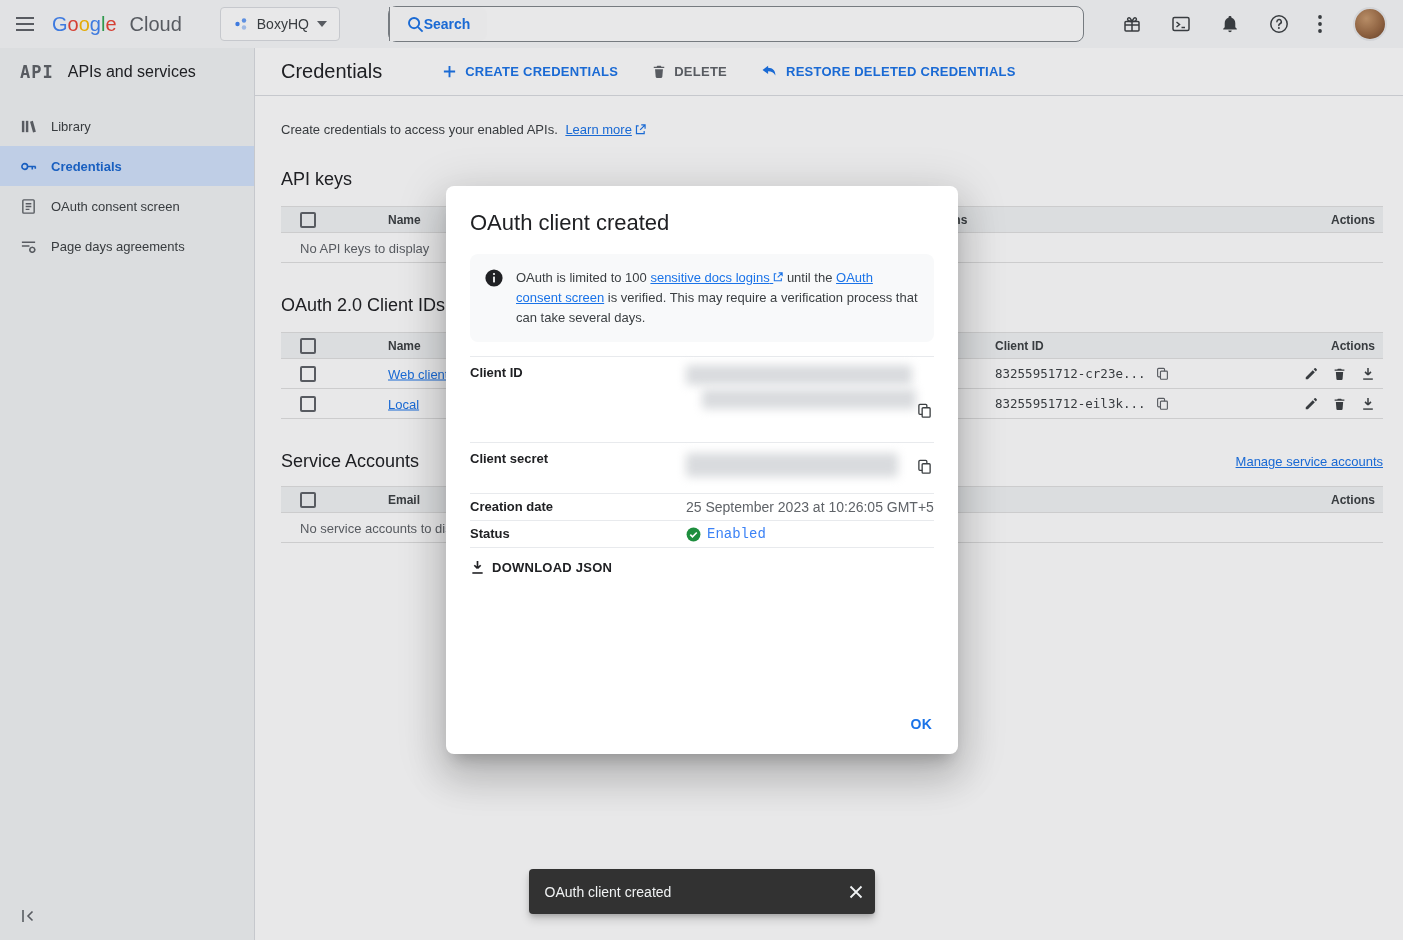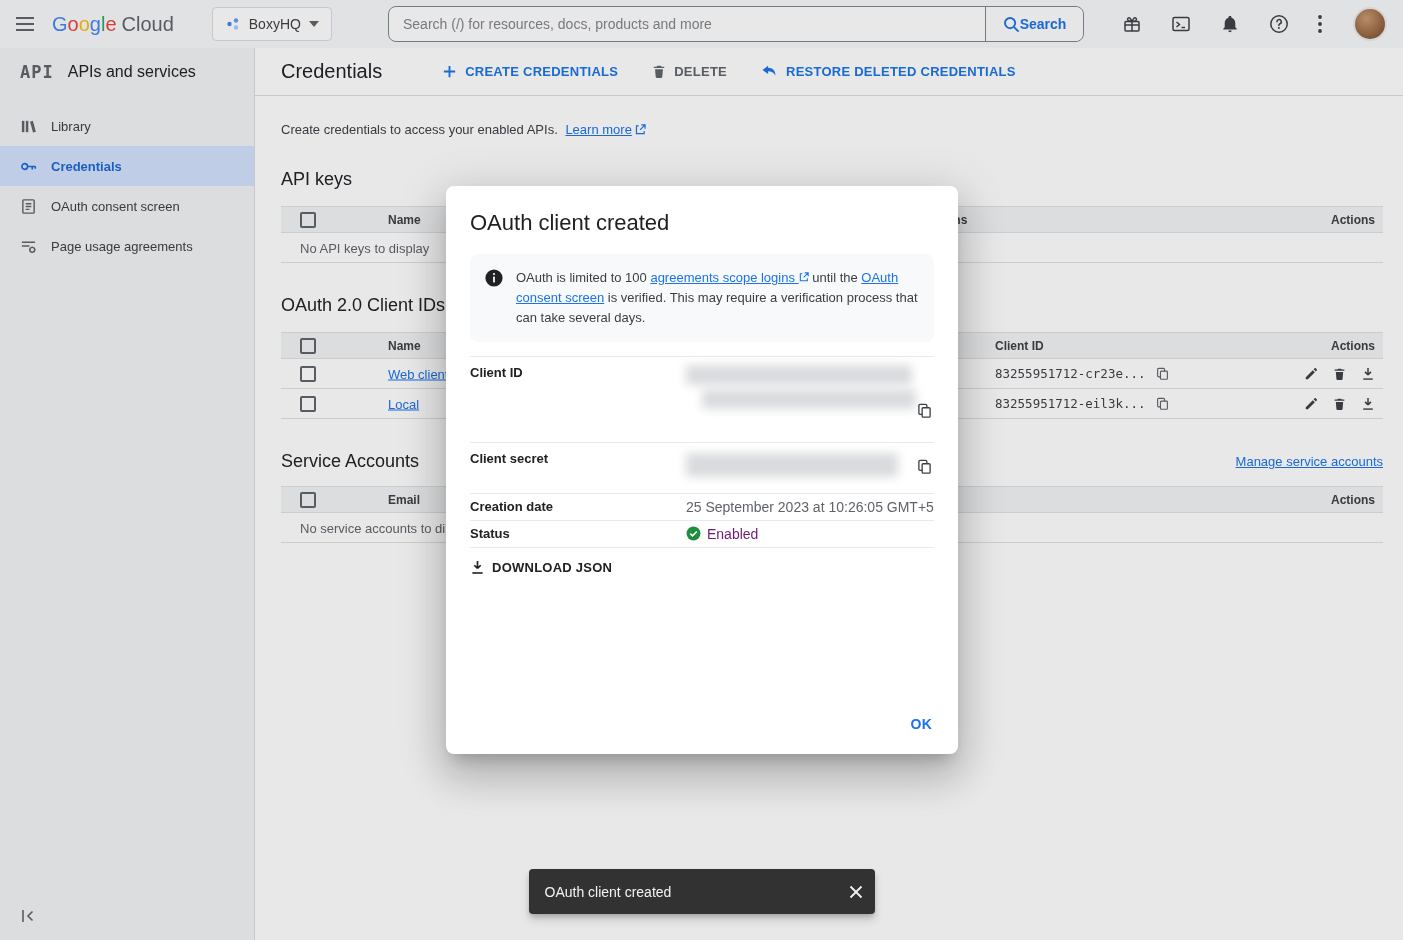--- a/index.html
+++ b/index.html
@@ -15,21 +15,21 @@
   
   .topbar {
     position:absolute; top:0; left:0; width:1403px; height:48px;
     background:#f8f9fa; display:flex; align-items:center;
     padding:0 16px 0 12px; z-index:10;
   }
   .iconbtn { background:none; border:none; cursor:pointer; display:flex; align-items:center; justify-content:center; padding:4px; }
   .brand { display:flex; align-items:baseline; margin-left:14px; font-size:20px; letter-spacing:0; }
   .brand .bl { font-weight:normal; }
   .bl-blue { color:#4285F4; } .bl-red { color:#EA4335; } .bl-yellow { color:#FBBC05; } .bl-green { color:#34A853; }
-  .brand-cloud { color:#5f6368; margin-left:5px; font-size:20px; }
+  .brand-cloud { color:#5f6368; margin-left:13px; font-size:20px; }
   .project-pill {
     margin-left:38px; height:34px; background:#fff; border:1px solid #dadce0; border-radius:4px;
     display:flex; align-items:center; gap:8px; padding:16px 12px; cursor:pointer; font-size:14px; color:#3c4043;
   }
   .searchwrap {
     position:absolute; left:388px; top:6px; width:696px; height:36px;
     border:1px solid #80868b; border-radius:8px; background:#fff; display:flex; align-items:stretch;
   }
   .search-input-zone { flex:1; display:flex; align-items:center; padding:0 14px; }
   .search-input-zone input {
@@ -133,21 +133,21 @@
   .frow-secret .fvalue { height:34px; }
   .frow-small { padding:5px 0; }
   .frow-status { border-bottom:1px solid #e8eaed; }
   .blur-line { position:absolute; background:#d9dbde; border-radius:3px; filter:blur(5px); }
   .blur-id-1 { left:0; top:0; width:226px; height:20px; }
   .blur-id-2 { left:16px; top:24px; width:214px; height:20px; }
   .blur-secret { left:0; top:2px; width:212px; height:24px; }
   .copy-abs { position:absolute; right:0; background:none; border:none; cursor:pointer; padding:2px; }
   .copy-id { top:36px; }
   .copy-secret { top:6px; }
-  .status-val { display:flex; gap:6px; color:#701a75; }
+  .status-val { display:flex; align-items:center; gap:6px; color:#3b82f6;font-family:Liberation Mono, monospace; }
   .download-btn {
     margin-top:12px; background:none; border:none; cursor:pointer; display:flex; align-items:center; gap:7px;
     font-size:13px; font-weight:bold; letter-spacing:.25px; color:#202124; font-family:"Liberation Sans", sans-serif;
   }
   .ok-btn {
     position:absolute; right:26px; bottom:22px; background:none; border:none; cursor:pointer;
     color:#1a73e8; font-size:14px; font-weight:bold; letter-spacing:.25px; font-family:"Liberation Sans", sans-serif;
   }
 
   
@@ -188,23 +188,20 @@
         </svg>
     </span>
     <span>BoxyHQ</span>
     <span>
       <svg width="10" height="6" viewBox="0 0 10 6">
           <path d="M0 0l5 6 5-6z" fill="#5f6368"></path>
         </svg>
     </span>
   </div>
   <div class="searchwrap">
-    <div class="search-input-zone">
-      <input type="text" value="" placeholder="Search (/) for resources, docs, products and more" style="">
-    </div>
     <button class="search-btn">
       <span>
         <svg width="17" height="17" viewBox="0 0 18 18">
             <circle cx="7.5" cy="7.5" r="5.4" fill="none" stroke="#1a73e8" stroke-width="2"></circle>
             <path d="M11.7 11.7l4.8 4.8" stroke="#1a73e8" stroke-width="2"></path>
           </svg>
       </span>
       <span>Search</span>
     </button>
   </div>
@@ -290,21 +287,21 @@
       <span>OAuth consent screen</span>
     </div>
     <div class="nav-item">
       <span>
         <svg width="17" height="17" viewBox="0 0 18 18" fill="none" stroke="#5f6368" stroke-width="1.5">
             <path d="M2 4.5h14M2 8.5h8"></path>
             <circle cx="13" cy="12.5" r="2.6"></circle>
             <path d="M13 9.2v1M13 14.8v1M9.8 12.5h1M15.2 12.5h1"></path>
           </svg>
       </span>
-      <span>Page usage agreements</span>
+      <span>Page days agreements</span>
     </div>
   </nav>
   <button class="iconbtn collapse-btn">
     <span>
       <svg width="16" height="16" viewBox="0 0 16 16" fill="none" stroke="#5f6368" stroke-width="1.6">
           <path d="M3 2v12"></path>
           <path d="M12.5 3.5L8 8l4.5 4.5"></path>
         </svg>
     </span>
   </button>
@@ -480,21 +477,21 @@
 
   <div class="notice">
     <span>
       <svg width="20" height="20" viewBox="0 0 20 20">
           <circle cx="10" cy="10" r="8.6" fill="#202124"></circle>
           <rect x="9.1" y="8.6" width="1.8" height="5.8" fill="#f8f9fa"></rect>
           <circle cx="10" cy="6" r="1.1" fill="#f8f9fa"></circle>
         </svg>
     </span>
     <span class="notice-text">
-      <span>OAuth is limited to 100 </span><a class="link"><span>agreements scope logins</span> <svg style="display:inline" width="10" height="10" viewBox="0 0 12 12" fill="none" stroke="#1a73e8" stroke-width="1.3">
+      <span>OAuth is limited to 100 </span><a class="link"><span>sensitive docs logins</span> <svg style="display:inline" width="10" height="10" viewBox="0 0 12 12" fill="none" stroke="#1a73e8" stroke-width="1.3">
             <path d="M4 2H1.6v8.4H10V7.6"></path>
             <path d="M6.8 1H11v4.2M11 1L5.6 6.4"></path>
           </svg></a><span> until the </span><a class="link">OAuth consent screen</a><span> is verified. This may require a verification process that can take several days.</span>
     </span>
   </div>
 
   <div class="fields">
     <div class="frow frow-id">
       <span class="flabel">Client ID</span>
       <span class="fvalue">

